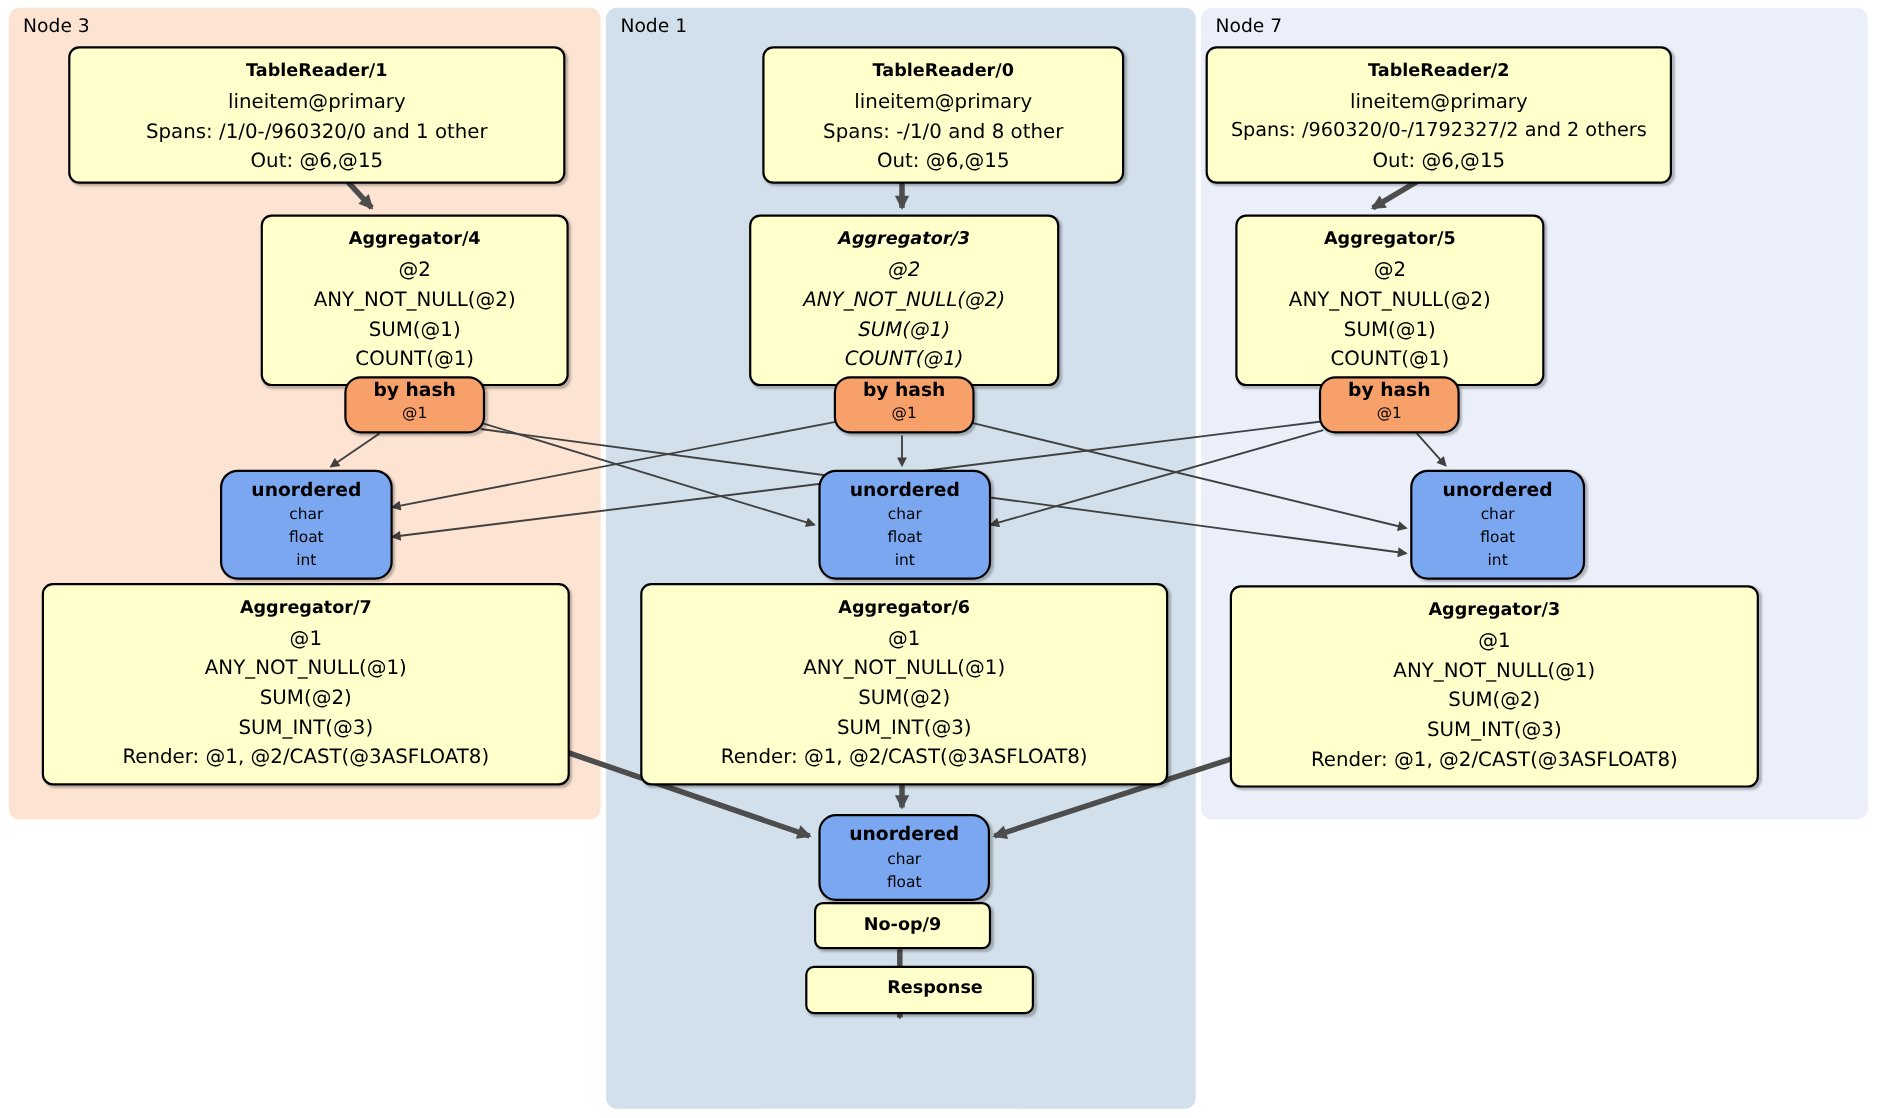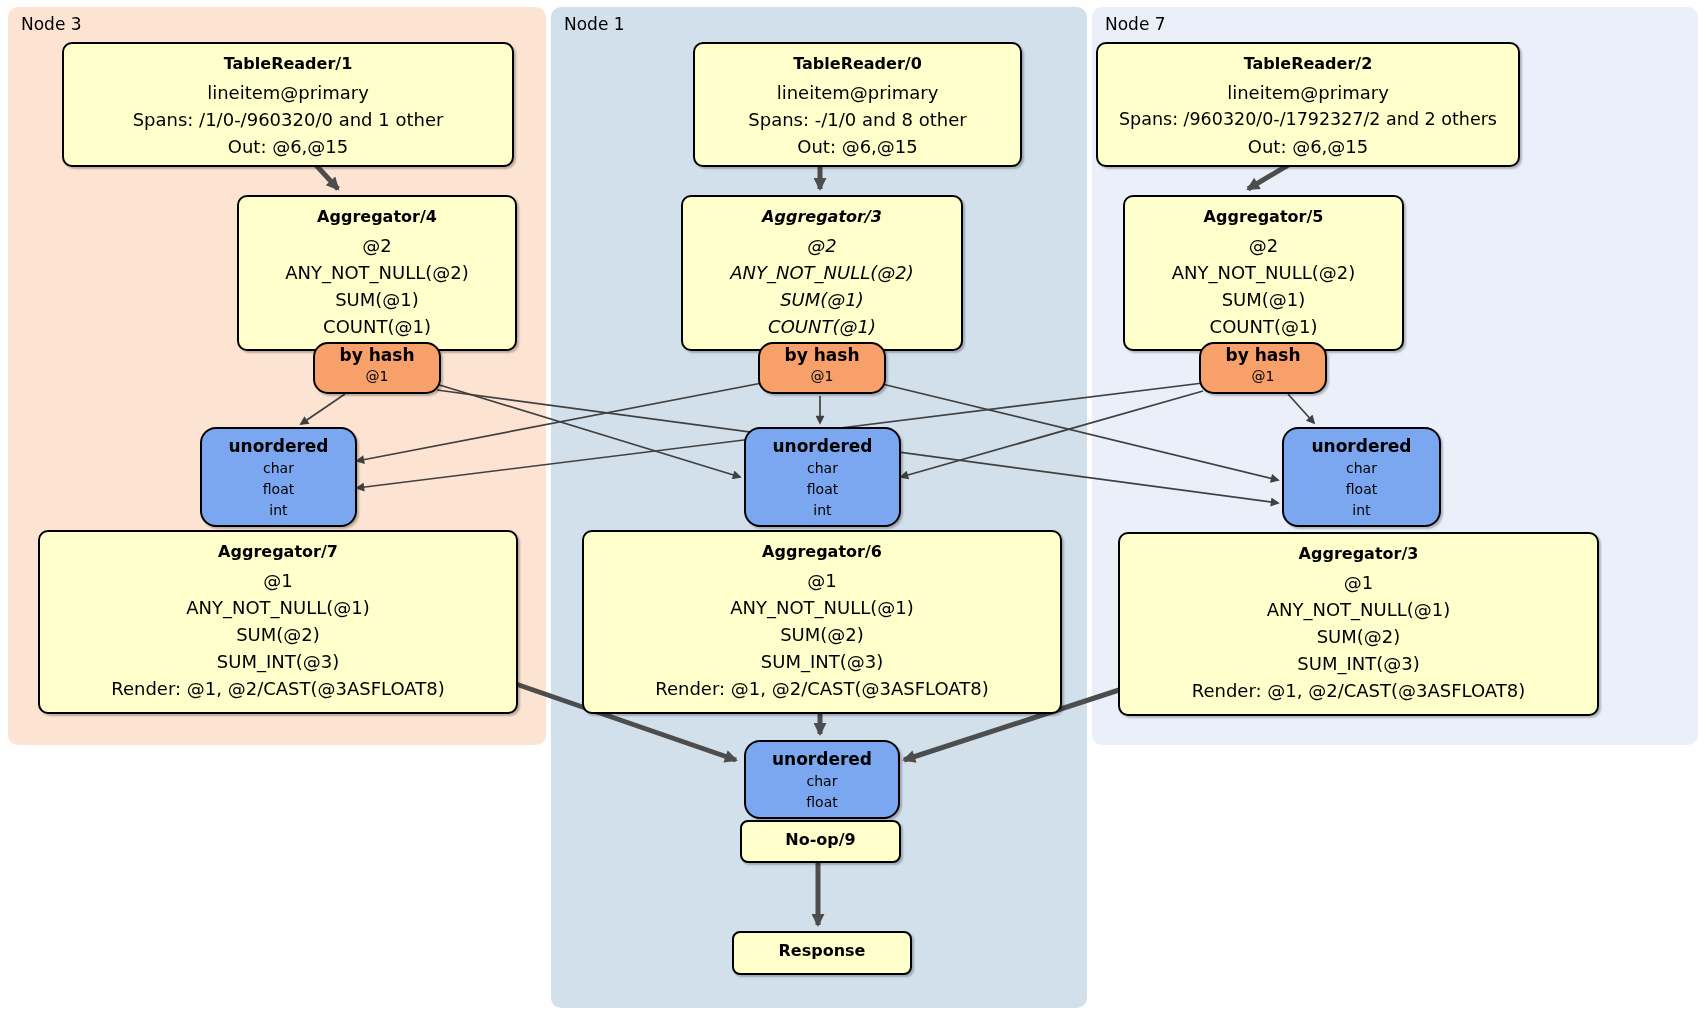--- a/index.html
+++ b/index.html
@@ -179,17 +179,17 @@
 
   <div class="sync" style="left:744px;top:740px;width:152px;height:70px;">
     <div class="t">unordered</div>
     <div class="c">char</div>
     <div class="c">float</div>
   </div>
 
   <div class="proc term" style="left:740px;top:820px;width:157px;height:36px;border-radius:8px;">
     <div class="t">No-op/9</div>
   </div>
-  <div class="proc term" style="left:732px;top:931px;width:176px;height:37px;border-radius:8px;">
+  <div class="proc term" style="left:732px;top:878px;width:176px;height:37px;border-radius:8px;padding-left:28px;">
     <div class="t">Response</div>
   </div>
 
 </div>
 
 </body></html>

